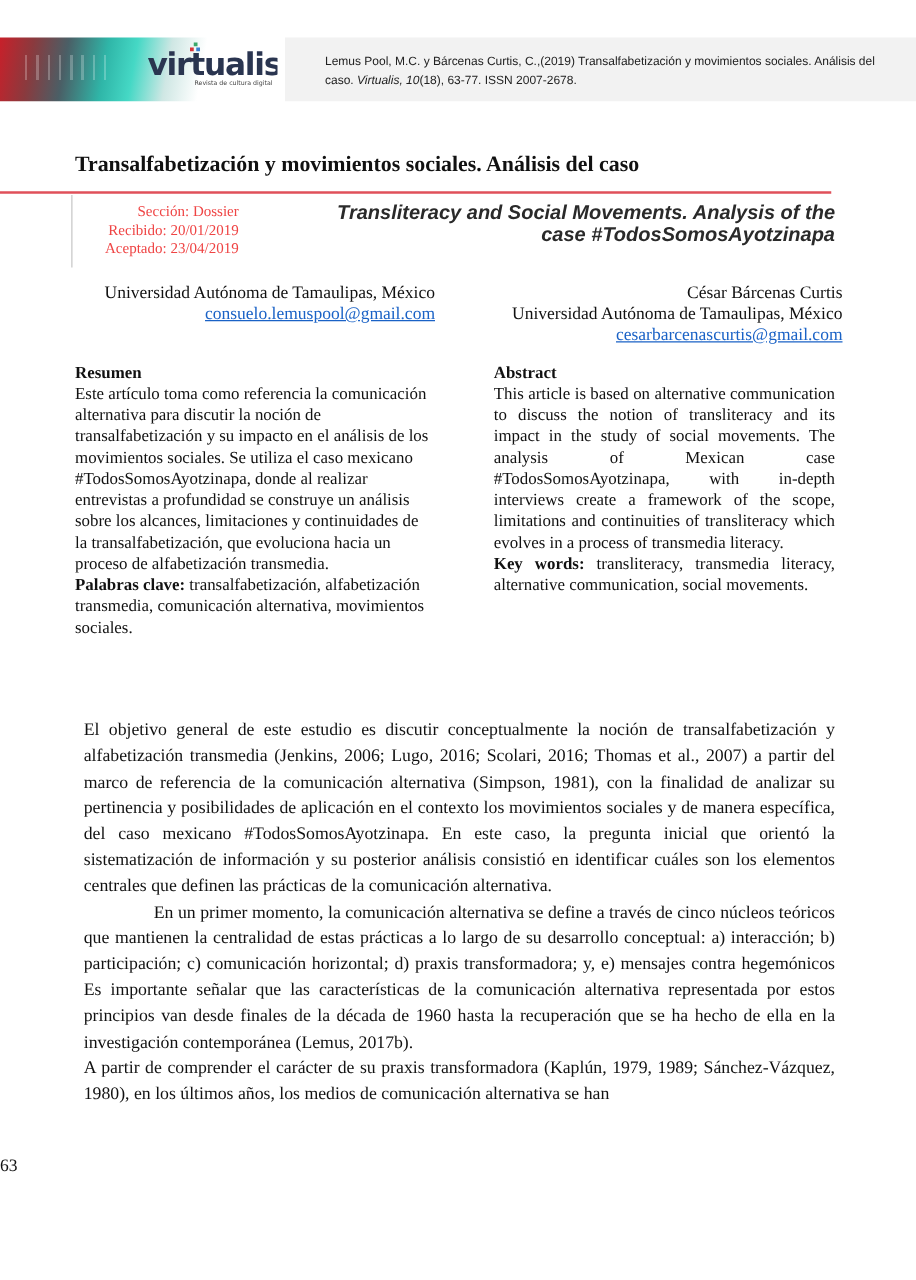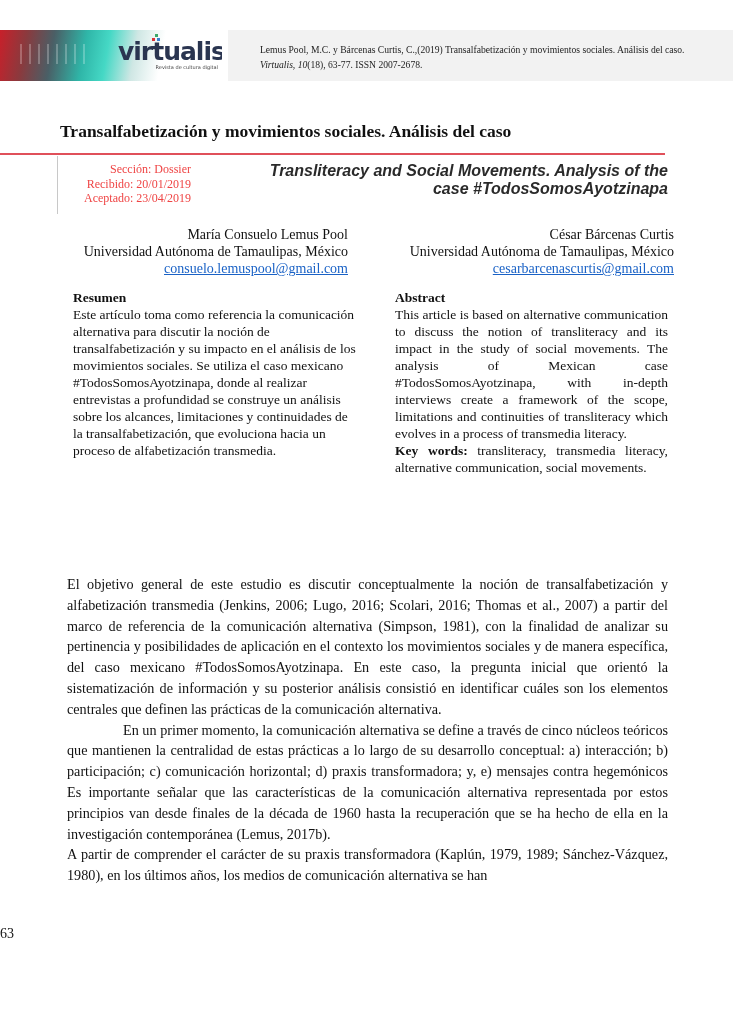--- a/index.html
+++ b/index.html
@@ -7,34 +7,34 @@
   .banner { position:absolute; left:0; top:30px; width:222px; height:51px;
     background: linear-gradient(100deg, #c8202a 0%, #8a3a3e 12%, #4a5f66 24%, #2fb6a8 38%, #45d8c5 48%, #cfe7e4 60%, #ffffff 72%, #ffffff 100%); overflow:hidden; }
   .banner .dots { position:absolute; left:20px; top:14px; width:70px; height:20px;
     background: repeating-linear-gradient(90deg, rgba(255,255,255,.7) 0 2px, transparent 2px 9px); opacity:.35; }
   .logo { position:absolute; left:118px; top:10px; width:100px; text-align:right; }
   .logo-word { font-family:"DejaVu Sans", sans-serif; font-size:25px; font-weight:bold; color:#2a3550; letter-spacing:-1px; line-height:24px; }
   .logo-sub { font-family:"DejaVu Sans", sans-serif; font-size:5px; color:#444; line-height:6px; margin-left:-12px; }
   .logo-pix { position:absolute; left:34px; top:-6px; width:8px; height:10px; }
   .logo-pix span { position:absolute; width:3px; height:3px; }
   .citebox { position:absolute; left:228px; top:30px; width:505px; height:51px; background:#f2f2f2; }
-  .cite { position:absolute; left:32px; top:12px; width:460px; font-family:Liberation Serif, serif; font-size:9.6px; line-height:15px; color:#222; }
+  .cite { position:absolute; left:32px; top:12px; width:460px; font-family:Liberation Sans, sans-serif; font-size:9.6px; line-height:15px; color:#222; }
   .cite i { font-style:italic; }
   .title { position:absolute; left:60px; width:608px; top:121px; text-align:left; font-size:17.5px; font-weight:bold; }
   .redline { position:absolute; left:0; top:153px; width:665px; height:2px; background:#e0505a; }
   .vline { position:absolute; left:57px; top:156px; width:1px; height:58px; background:#c8c8c8; }
   .meta { position:absolute; left:60px; top:162px; width:131px; text-align:right; color:#ef4444; font-size:12px; line-height:14.5px; }
   .entitle { position:absolute; left:250px; top:162px; width:418px; text-align:right; font-family:"Liberation Sans", sans-serif; font-style:italic; font-weight:bold; font-size:16px; line-height:18px; color:#2a2a2a; }
   .author { position:absolute; top:226px; text-align:right; font-size:14px; line-height:17px; }
   .author a { color:#1a62c6; text-decoration:underline; }
   .a1 { left:60px; width:288px; }
   .a2 { left:380px; width:294px; }
   .col { position:absolute; top:289px; font-size:13.5px; line-height:17px; }
   .col b { font-weight:bold; }
-  .c1 { left:73px; width:285px; }
+  .c1 { left:60px; width:285px; }
   .c2 { left:395px; width:273px; text-align:justify; }
   .body { position:absolute; left:67px; width:601px; top:574px; font-size:14.2px; line-height:20.8px; text-align:justify; }
   .body .h { font-weight:bold; font-size:14px; }
   .body .h .big { font-size:15px; }
   .body p { margin:0; }
   .indent { text-indent:56px; }
   .pageno { position:absolute; left:0; width:592px; top:926px; text-align:left; font-size:14px; }
 </style>
 </head>
 <body>
@@ -62,33 +62,33 @@
 
 <div class="meta">
   <div>Sección: Dossier</div>
   <div>Recibido: 20/01/2019</div>
   <div>Aceptado: 23/04/2019</div>
 </div>
 
 <div class="entitle">Transliteracy and Social Movements. Analysis of the case #TodosSomosAyotzinapa</div>
 
 <div class="author a1">
-  <div>María Consuelo Lemus Pool</div>
   <div>Universidad Autónoma de Tamaulipas, México</div>
   <a>consuelo.lemuspool@gmail.com</a>
 </div>
 <div class="author a2">
   <div>César Bárcenas Curtis</div>
   <div>Universidad Autónoma de Tamaulipas, México</div>
   <a>cesarbarcenascurtis@gmail.com</a>
 </div>
 
 <div class="col c1">
   <b>Resumen</b>
   <div>Este artículo toma como referencia la comunicación alternativa para discutir la noción de transalfabetización y su impacto en el análisis de los movimientos sociales. Se utiliza el caso mexicano #TodosSomosAyotzinapa, donde al realizar entrevistas a profundidad se construye un análisis sobre los alcances, limitaciones y continuidades de la transalfabetización, que evoluciona hacia un proceso de alfabetización transmedia.</div>
+  <div><b>Palabras clave:</b><span> transalfabetización, alfabetización transmedia, comunicación alternativa, movimientos sociales.</span></div>
 </div>
 
 <div class="col c2">
   <b>Abstract</b>
   <div>This article is based on alternative communication to discuss the notion of transliteracy and its impact in the study of social movements. The analysis of Mexican case #TodosSomosAyotzinapa, with in-depth interviews create a framework of the scope, limitations and continuities of transliteracy which evolves in a process of transmedia literacy.</div>
   <div><b>Key words:</b><span> transliteracy, transmedia literacy, alternative communication, social movements.</span></div>
 </div>
 
 <div class="body">
   <p>El objetivo general de este estudio es discutir conceptualmente la noción de transalfabetización y alfabetización transmedia (Jenkins, 2006; Lugo, 2016; Scolari, 2016; Thomas et al., 2007) a partir del marco de referencia de la comunicación alternativa (Simpson, 1981), con la finalidad de analizar su pertinencia y posibilidades de aplicación en el contexto los movimientos sociales y de manera específica, del caso mexicano #TodosSomosAyotzinapa. En este caso, la pregunta inicial que orientó la sistematización de información y su posterior análisis consistió en identificar cuáles son los elementos centrales que definen las prácticas de la comunicación alternativa.</p>

